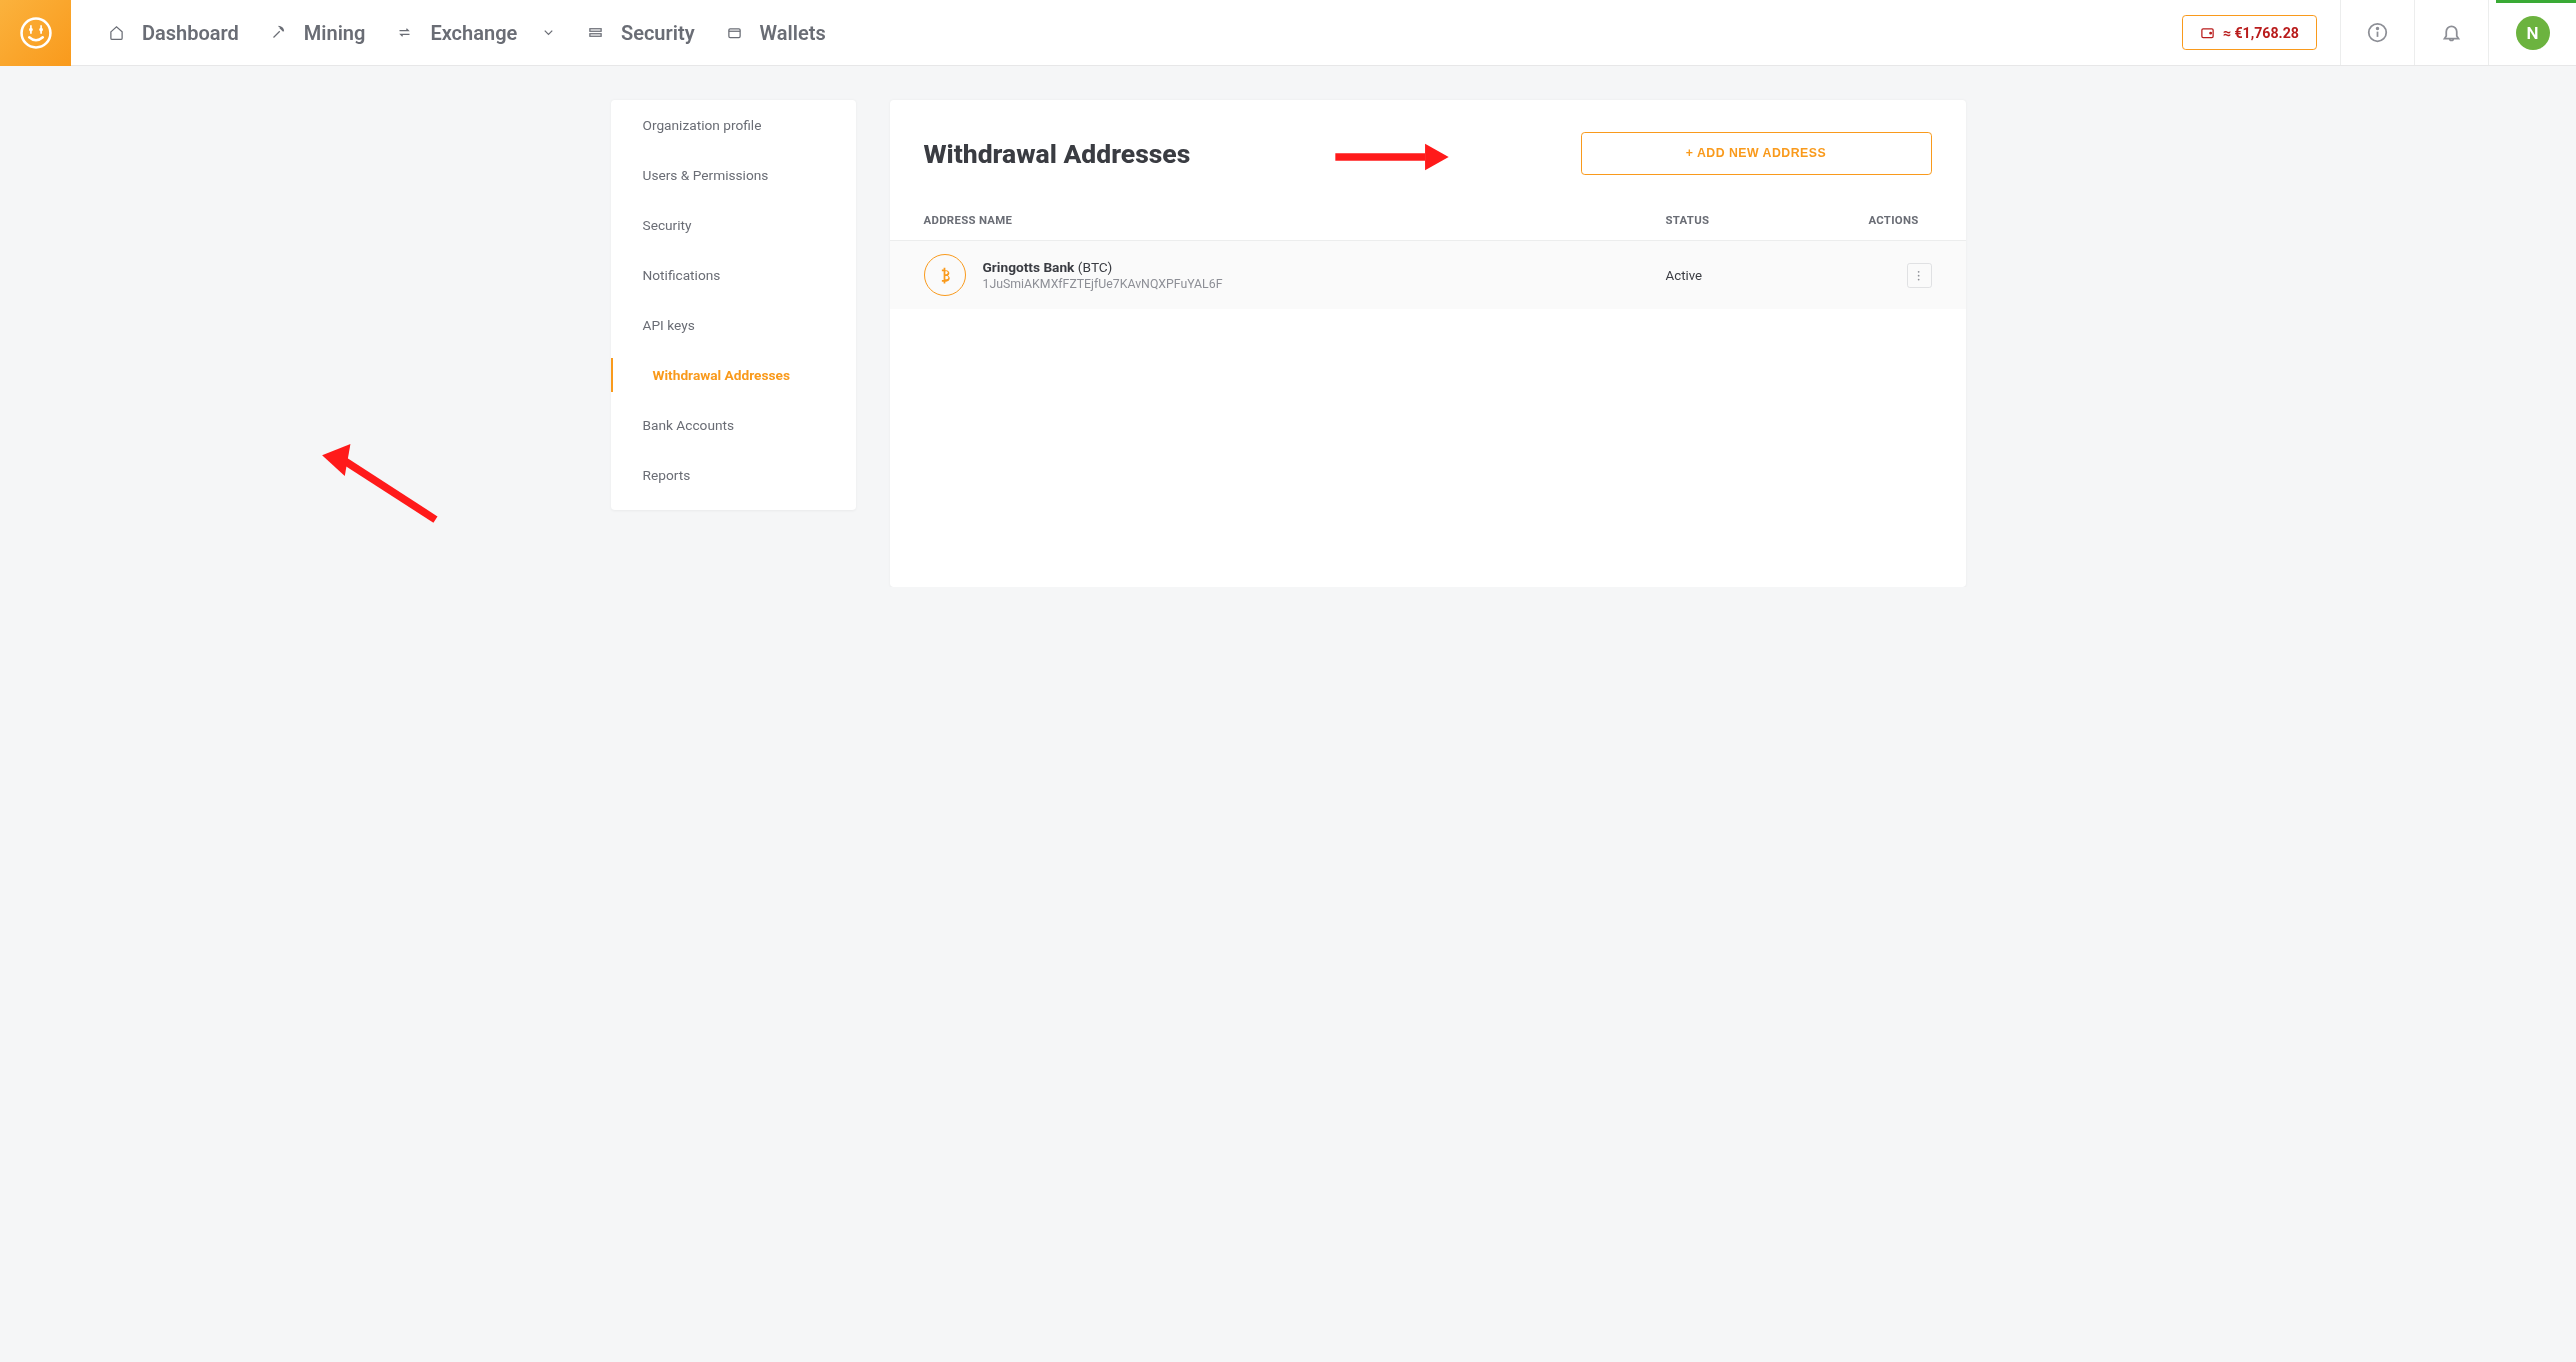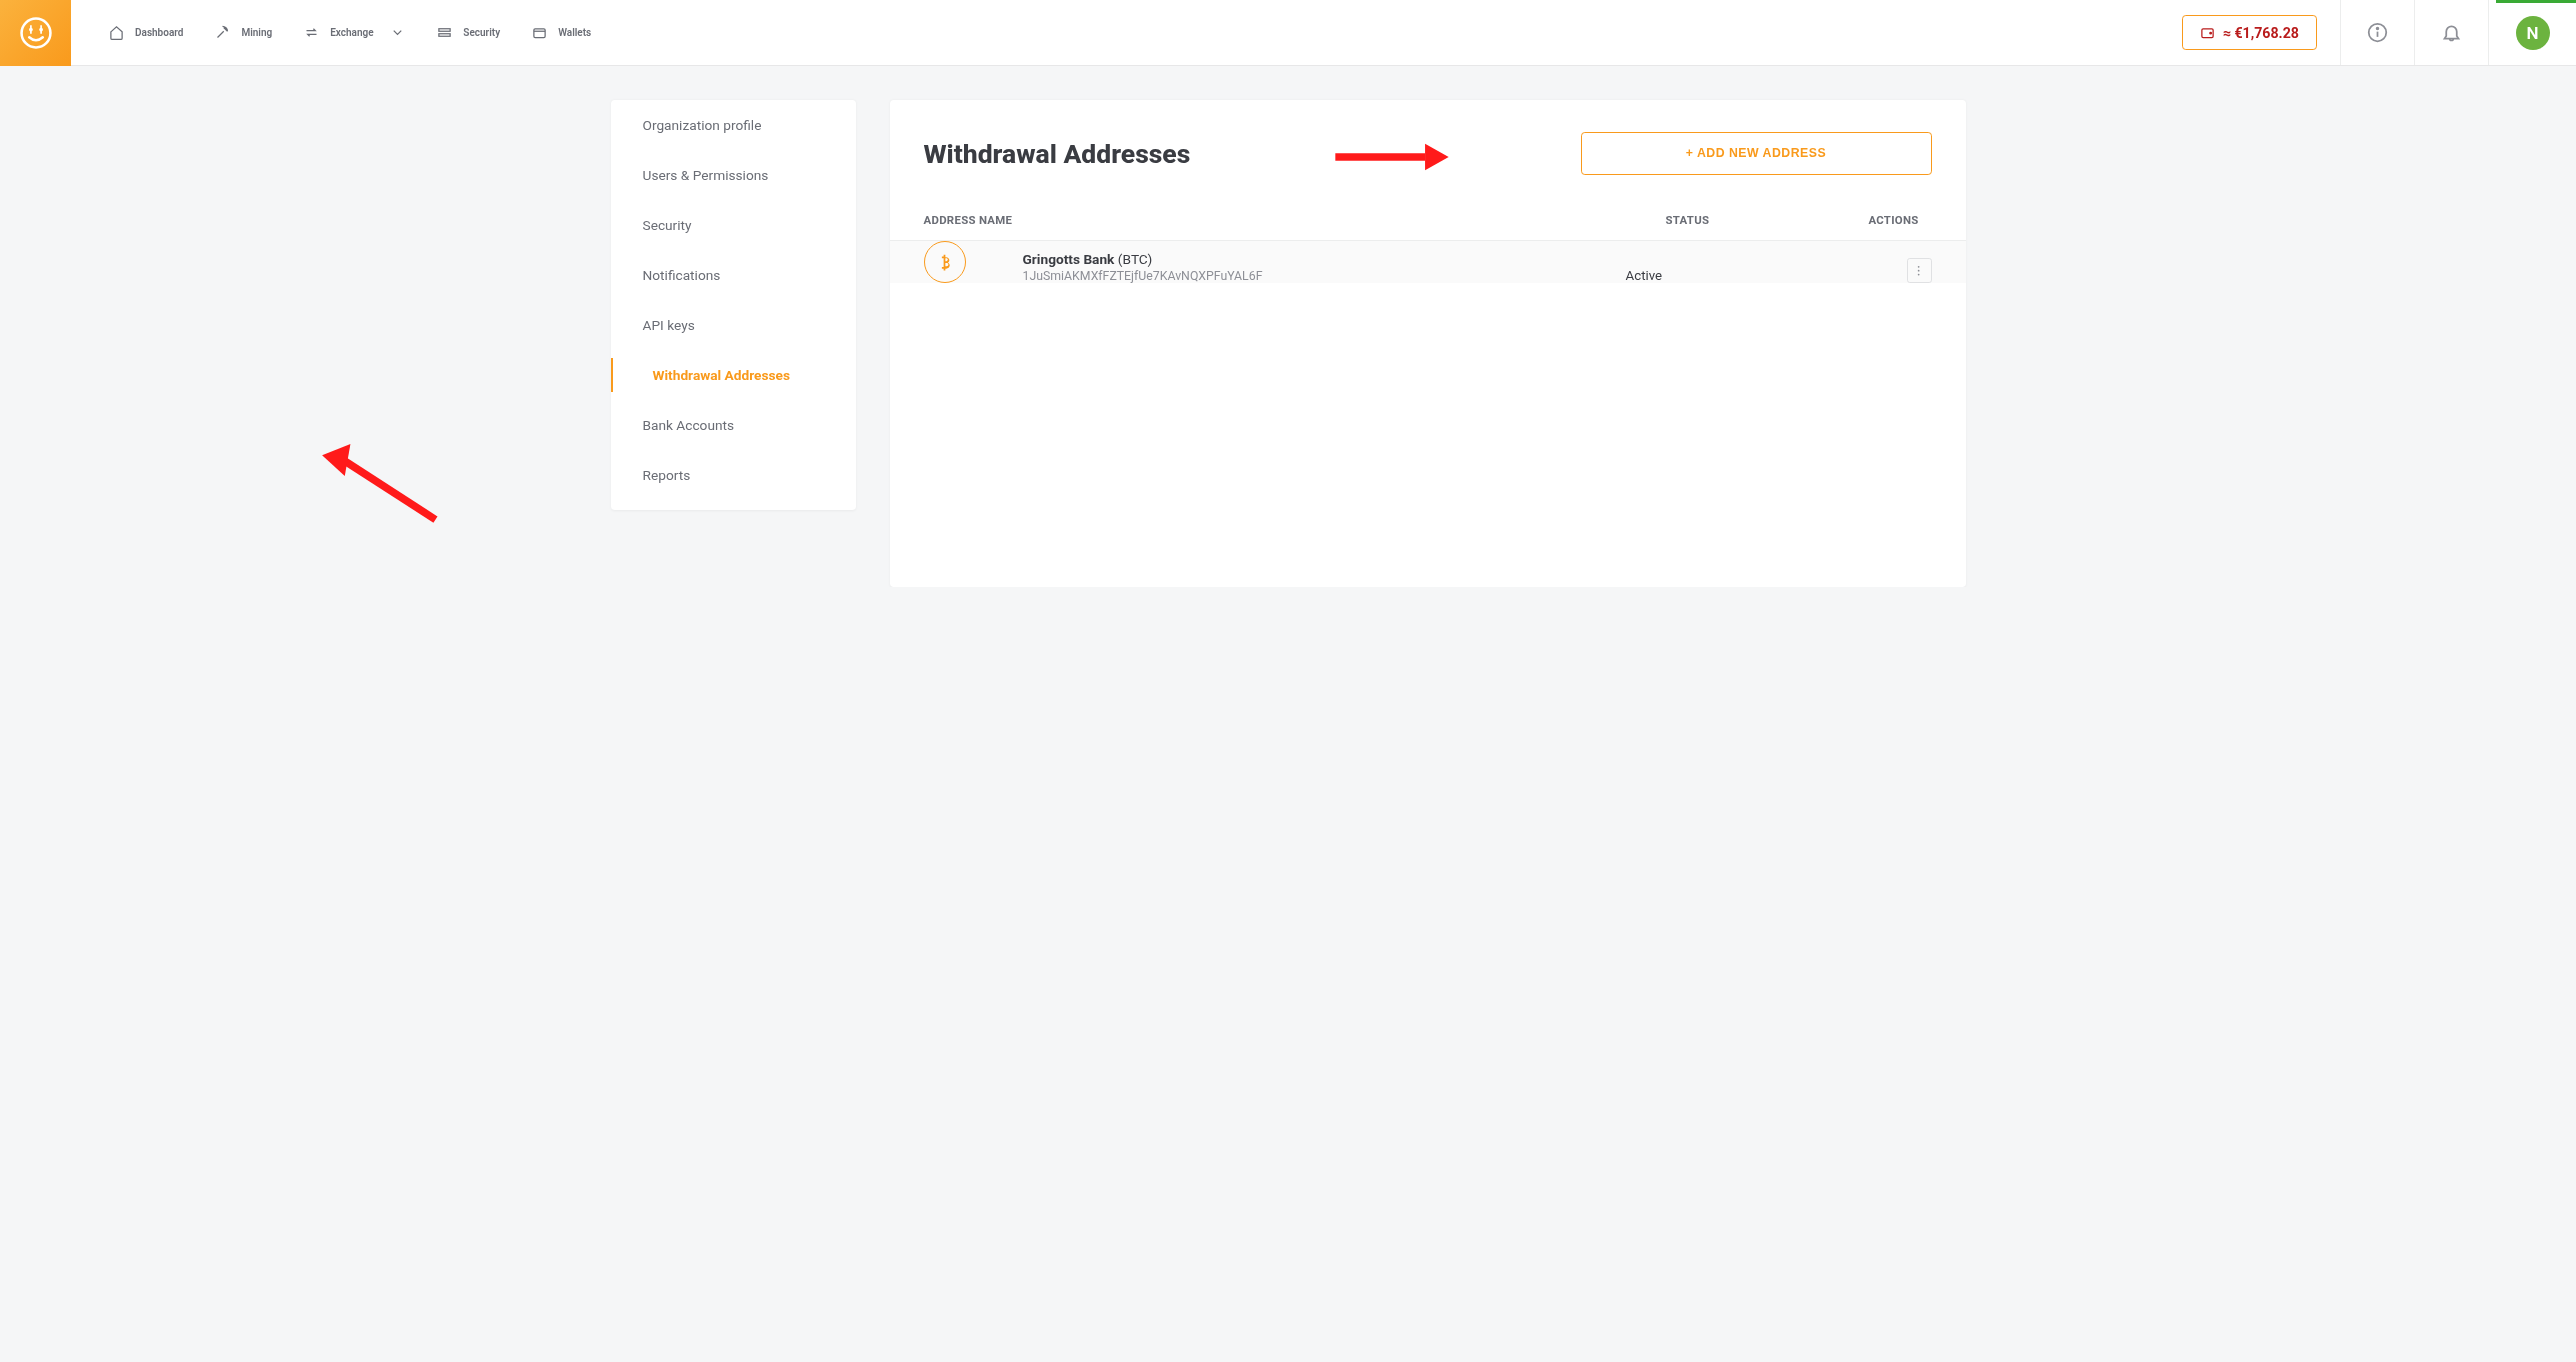--- a/index.html
+++ b/index.html
@@ -2,21 +2,21 @@
 <html style="font-size:15px"><head>
 <meta charset="utf-8">
 <style>
   * { box-sizing: border-box; margin: 0; padding: 0; }
   body { font-family: -apple-system, BlinkMacSystemFont, "Segoe UI", Roboto, Arial, sans-serif; background: #f5f6f7; color: #333; }
 
   
   .topbar { height: 66px; background: #fff; border-bottom: 0.9px solid #e7e7e8; display: flex; align-items: center; position: relative;}
   .logo { width: 71px; height: 66px; background: linear-gradient(135deg,#fbb23d,#f99a1c); display:flex; align-items:center; justify-content:center;}
   .nav { display: flex; align-items: center; gap: 32px; margin-left: 38px; }
-  .nav-item { display: flex; align-items: center; gap: 11px; color: #6a6d75; font-size: 10px; font-weight:600; cursor:pointer;}
+  .nav-item { display: flex; align-items: center; gap: 18px; color: #6a6d75; font-size: 20px; font-weight:600; cursor:pointer;}
   .nav-item svg, .nav-item .icon { width:15px; height:15px; }
   .chevron { margin-left:5.7px; }
 
   .right-area { margin-left:auto; display:flex; align-items:stretch; height:100%; }
   .balance { border:0.9px solid #f99a1c; border-radius:3.8px; color:#b91c1c; font-weight:700; font-size:14.2px; padding: 9.5px 17px; display:flex; align-items:center; gap:7.6px; margin:15px 23px 15px 0;}
   .icon-btn { width:74px; display:flex; align-items:center; justify-content:center; border-left:0.9px solid #eceded; color:#8d8f96; cursor:pointer;}
   .avatar { width:34px; height:34px; border-radius:50%; background:#6cb33f; color:#fff; display:flex; align-items:center; justify-content:center; font-weight:600; font-size:17px; margin:0 26.5px 0 26.5px; }
   .avatar-wrap { display:flex; align-items:center; border-left:0.9px solid #eceded;}
   .green-bar { position:absolute; top:0; right:0; height:2.8px; width:80px; background:#3aaa35;}
 
@@ -30,21 +30,21 @@
 
   .main { flex:1; background:#fff; border-radius:3.8px; box-shadow:0 0.9px 2.8px rgba(0,0,0,0.05); min-height:487px; position:relative; padding-bottom:38px;}
   .main-header { display:flex; align-items:center; justify-content:space-between; padding:32px 34px 25px 34px;}
   .main-title { font-size:26.5px; font-weight:800; color:#3a3c42;}
   .add-btn { border:0.9px solid #f99a1c; color:#f99a1c; background:#fff; border-radius:3.8px; padding:13.3px 0; width:351px; text-align:center; font-weight:800; font-size:12.3px; letter-spacing:0.5px; cursor:pointer;}
 
   .tbl-head { display:flex; padding:13.3px 34px; font-size:11.4px; font-weight:700; color:#6a6d75; letter-spacing:0.3px;}
   .col-name { flex:1;}
   .col-status { width:190px;}
   .col-actions { width:76px; text-align:center;}
-  .tbl-row { display:flex; align-items:flex-end; padding:0 34px; border-top:0.9px solid #eceded; background:#fafafa;gap:40px;}
+  .tbl-row { display:flex; align-items:center; padding:13px 34px; border-top:0.9px solid #eceded; background:#fafafa;}
   .coin-ic { width:42px; height:42px; border:1.9px solid #f99a1c; border-radius:50%; display:flex; align-items:center; justify-content:center; margin-right:17px;}
   .coin-ic svg { width:21px; height:21px;}
   .addr-info { flex:1;}
   .addr-name { font-size:13.7px; color:#3a3c42;}
   .addr-name b { font-weight:700;}
   .addr-hash { font-size:12.3px; color:#8d8f96; margin-top:1.9px;}
   .status { width:190px; font-size:13.3px; color:#3a3c42;}
   .actions { width:76px; display:flex; justify-content:flex-end;}
   .kebab { width:25px; height:25px; border:0.9px solid #e0e1e3; border-radius:2.8px; display:flex; align-items:center; justify-content:center; color:#8d8f96; cursor:pointer;}
 

